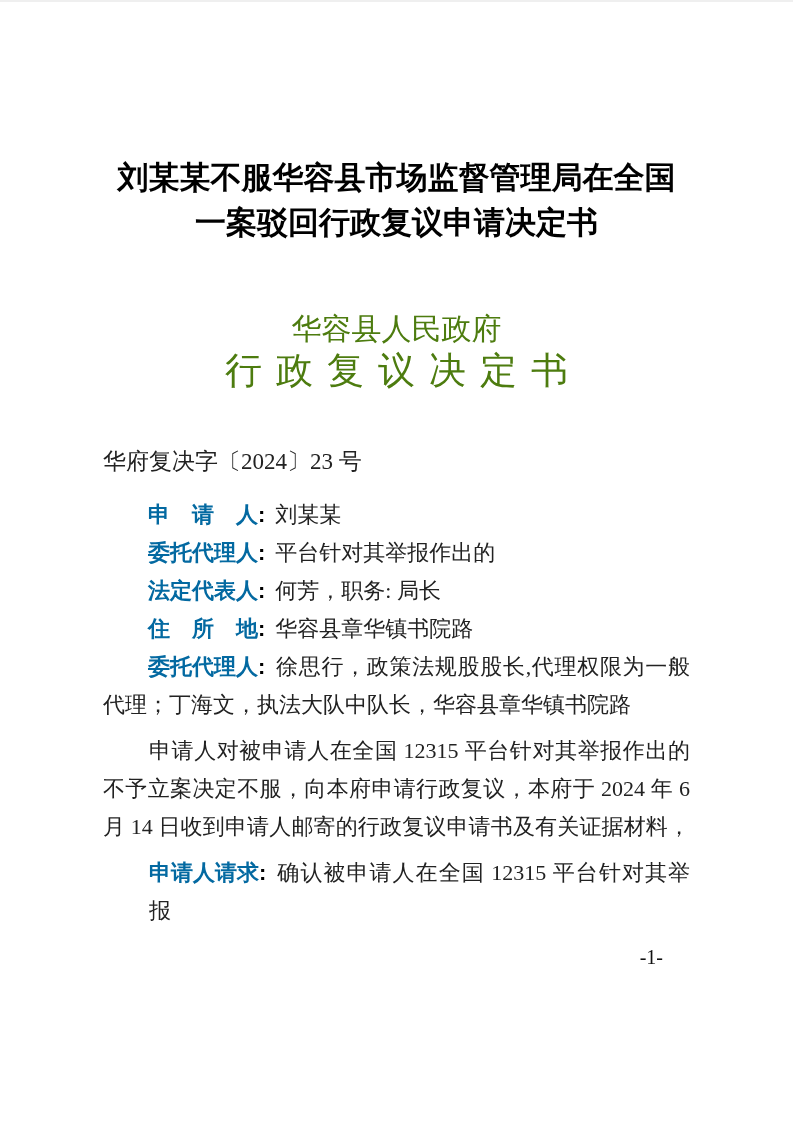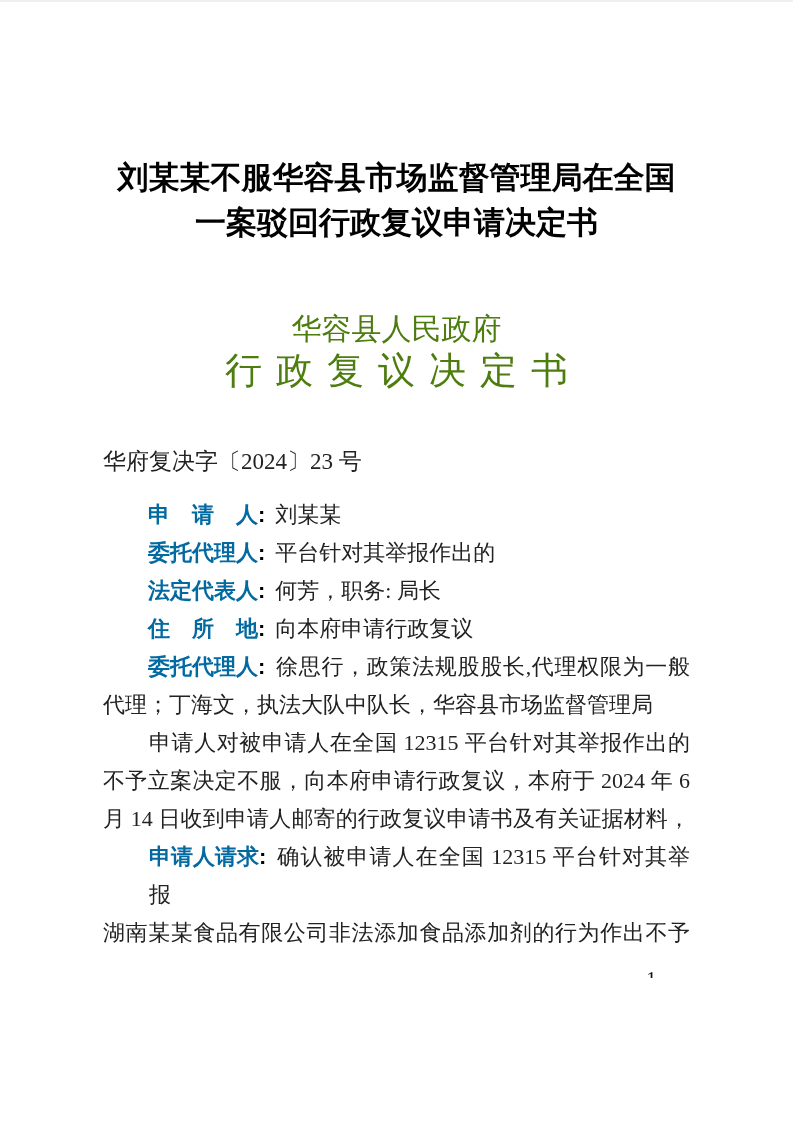--- a/index.html
+++ b/index.html
@@ -89,21 +89,21 @@
     color: #222222;
   }
   .j {
     text-align: justify;
     text-align-last: justify;
   }
   .indent {
     padding-left: 46px;
   }
   .para {
-    margin-top: 0;
+    margin-top: 8px;
   }
   
   .page-number {
     margin-top: 15px;
     text-align: right;
     padding-right: 27px;
     font-size: 20px;
     line-height: 24px;
     color: #111111;
   }
@@ -130,35 +130,34 @@
     <div class="info-line">
       <span class="plabel">申请人</span><span class="pcolon">:</span><span>刘某某</span>
     </div>
     <div class="info-line">
       <span class="plabel">委托代理人</span><span class="pcolon">:</span><span>平台针对其举报作出的</span>
     </div>
     <div class="info-line">
       <span class="plabel">法定代表人</span><span class="pcolon">:</span><span>何芳，职务: 局长</span>
     </div>
     <div class="info-line">
-      <span class="plabel">住所地</span><span class="pcolon">:</span><span>向本府申请行政复议</span>
+      <span class="plabel">住所地</span><span class="pcolon">:</span><span>华容县章华镇书院路</span>
     </div>
     <div class="info-line j">
       <span class="plabel">委托代理人</span><span class="pcolon">:</span><span>徐思行，政策法规股股长,代理权限为一般</span>
     </div>
-    <div class="body-line">代理；丁海文，执法大队中队长，华容县市场监督管理局</div>
+    <div class="body-line">代理；丁海文，执法大队中队长，华容县章华镇书院路</div>
   </div>
 
   <div class="para">
     <div class="body-line j indent">申请人对被申请人在全国 12315 平台针对其举报作出的</div>
     <div class="body-line j">不予立案决定不服，向本府申请行政复议，本府于 2024 年 6</div>
     <div class="body-line j">月 14 日收到申请人邮寄的行政复议申请书及有关证据材料，</div>
   </div>
 
   <div class="para">
     <div class="body-line j indent">
       <span class="plabel">申请人请求</span><span class="pcolon">:</span><span>确认被申请人在全国 12315 平台针对其举报</span>
     </div>
-    <div class="body-line j">湖南某某食品有限公司非法添加食品添加剂的行为作出不予</div>
   </div>
 
   <div class="page-number">-1-</div>
 </div>
 
 </body></html>

